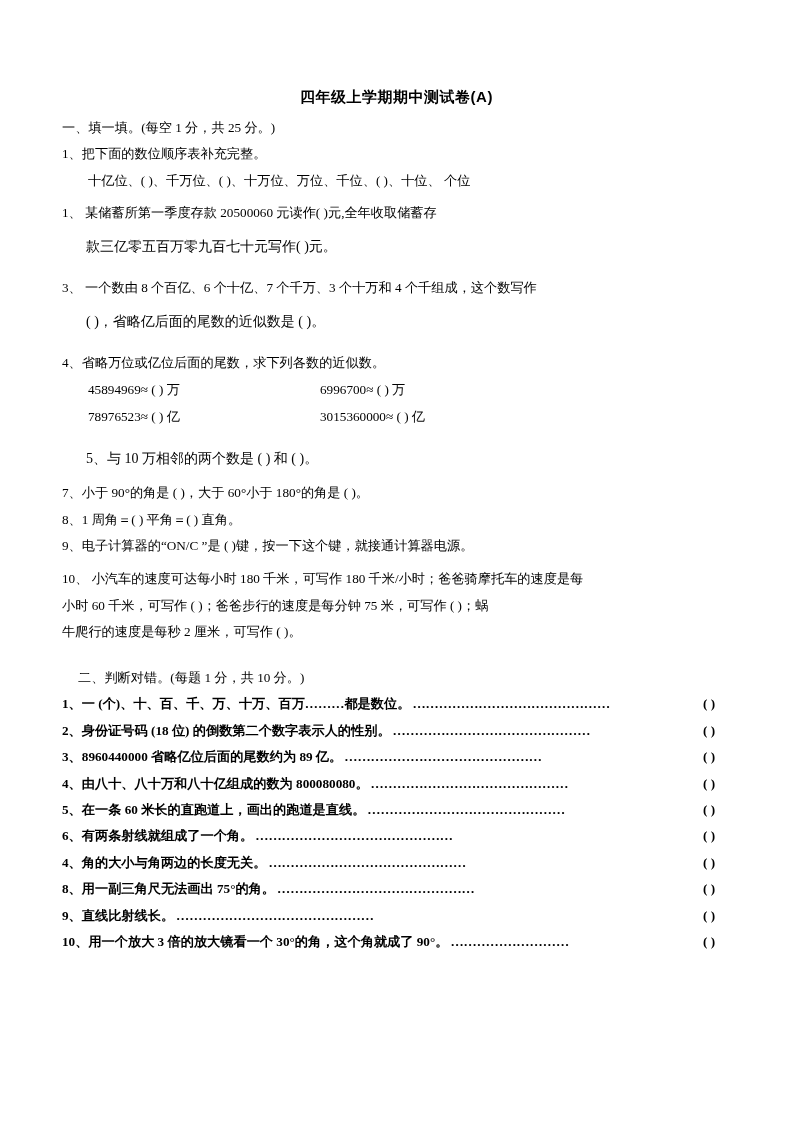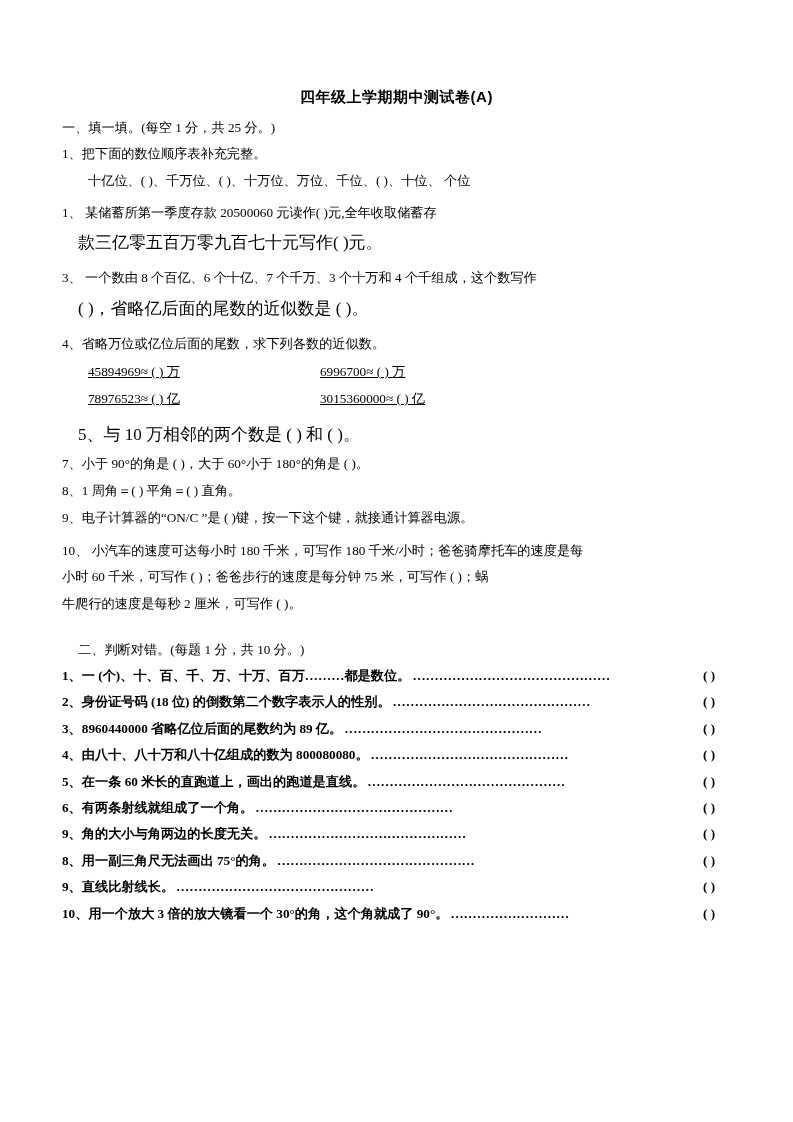--- a/index.html
+++ b/index.html
@@ -40,34 +40,33 @@
     margin: 0 0 1px 0;
     text-align: justify;
   }
   .sub {
     font-size: 13.2px;
     line-height: 1.95;
     margin: 0;
     padding-left: 26px;
   }
   .sub2 {
-    font-size: 17px;
+    font-size: 14px;
     line-height: 1.95;
-    margin: 0;
+    margin: 8px;
     padding-left: 16px;
   }
   .num-row {
     display: flex;
     font-size: 13.2px;
     line-height: 2.05;
     padding-left: 26px;
   }
   .num-row .cell {
     width: 232px;
-    text-decoration: underline;
   }
   .tf-list {
     margin-top: 2px;
     font-weight: bold;
   }
   .tf-item {
     font-size: 13.2px;
     line-height: 2.0;
     display: flex;
     align-items: baseline;
@@ -176,21 +175,21 @@
       <span class="tf-paren">(      )</span>
     </div>
 
     <div class="tf-item">
       <span class="tf-text">6、有两条射线就组成了一个角。</span>
       <span class="tf-dots">………………………………………</span>
       <span class="tf-paren">(      )</span>
     </div>
 
     <div class="tf-item">
-      <span class="tf-text">9、角的大小与角两边的长度无关。</span>
+      <span class="tf-text">4、角的大小与角两边的长度无关。</span>
       <span class="tf-dots">………………………………………</span>
       <span class="tf-paren">(      )</span>
     </div>
 
     <div class="tf-item">
       <span class="tf-text">8、用一副三角尺无法画出 75°的角。</span>
       <span class="tf-dots">………………………………………</span>
       <span class="tf-paren">(      )</span>
     </div>
 

